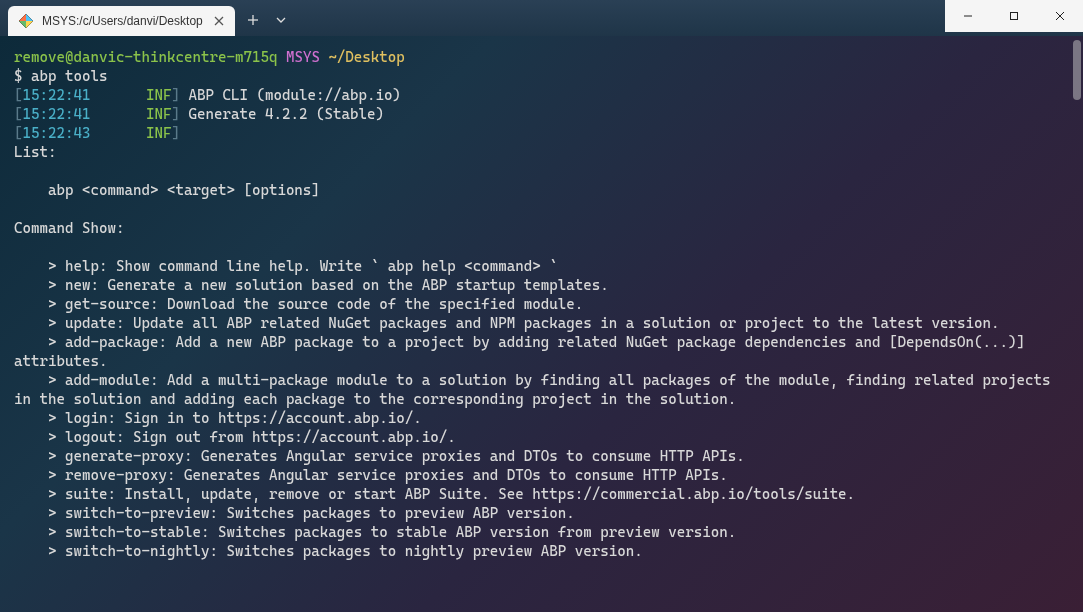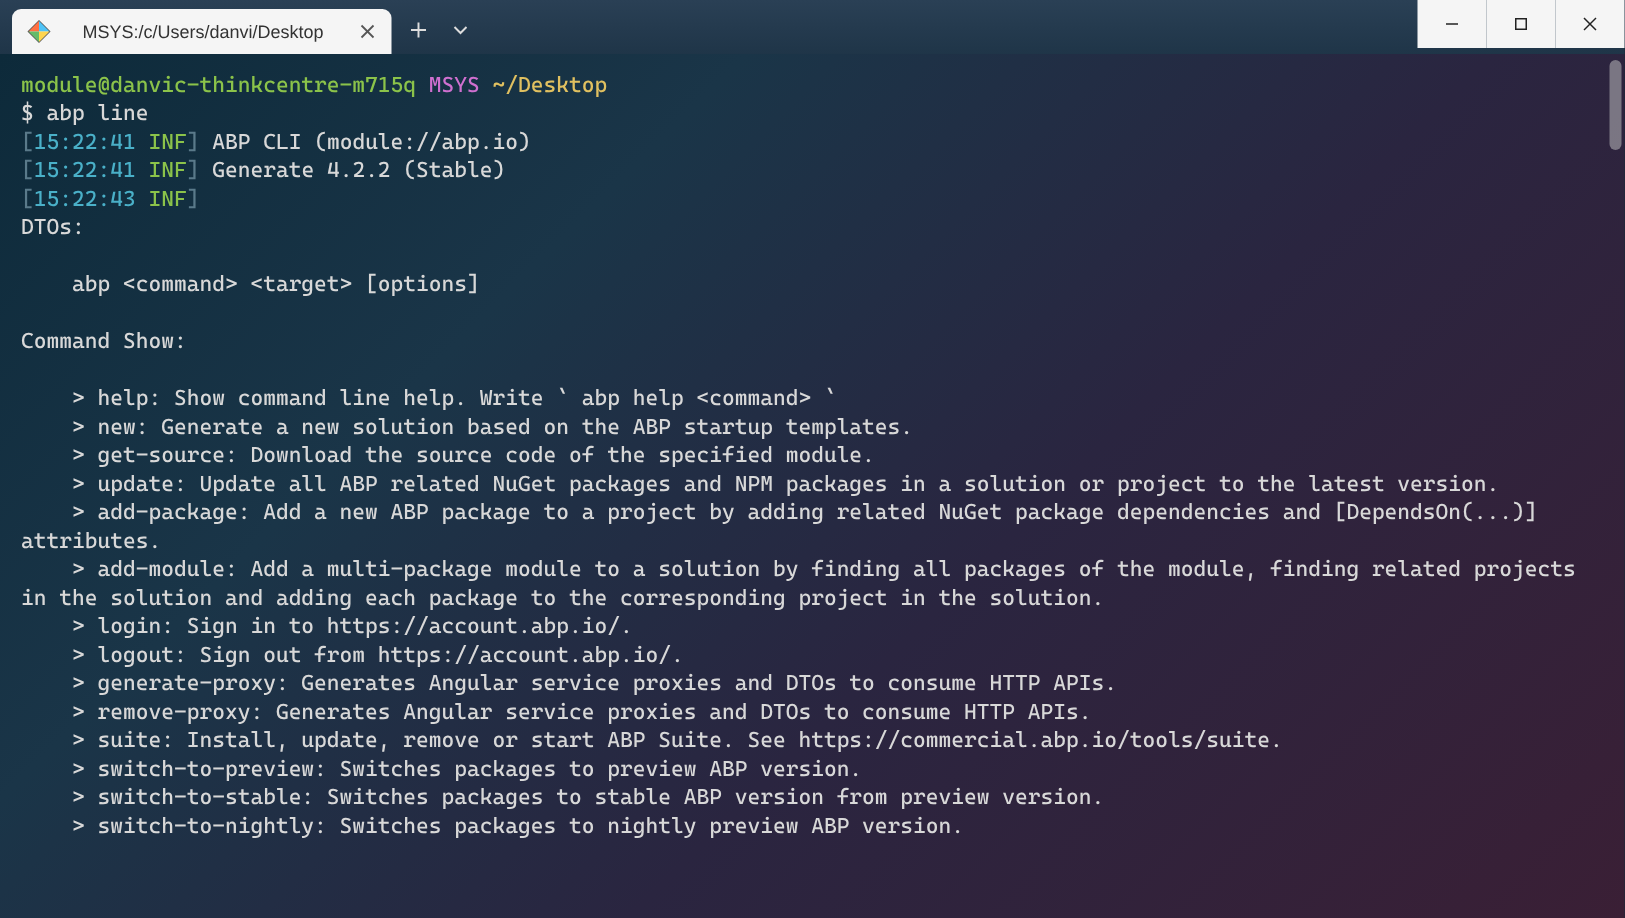--- a/index.html
+++ b/index.html
@@ -28,21 +28,21 @@
     background: #f5f5f5;
     height: 30px;
     margin-top: 6px;
     border-radius: 6px 6px 0 0;
     display: flex;
     align-items: center;
     padding: 0 8px 0 10px;
     min-width: 220px;
     font-size: 12px;
     color: #333;
-    gap: 21px;
+    gap: 8px;
   }
   .tab-icon {
     width: 16px; height: 16px;
     display: flex; align-items: center; justify-content: center;
   }
   .tab-title { flex: 1; white-space: nowrap; overflow: hidden; text-overflow: ellipsis; }
   .tab-close {
     width: 16px; height: 16px;
     display: flex; align-items: center; justify-content: center;
     font-size: 13px; color: #666;
@@ -93,21 +93,21 @@
     width: 8px;
     height: 60px;
     background: rgba(200,200,200,0.5);
     border-radius: 4px;
   }
   .c-user { color: #8bc34a; }
   .c-msys { color: #d070d0; }
   .c-path { color: #e0c060; }
   .c-bracket { color: #5a7a8a; }
   .c-time { color: #4ab0c8; }
-  .c-inf { color: #8bc34a; }
+  .c-inf { color: #8bc34a; margin-left: 47px; }
   pre { font-family: inherit; white-space: pre-wrap; word-wrap: break-word; }
 </style>
 </head>
 <body>
 
 <div class="titlebar">
   <div class="tabs-area">
     <div class="tab">
       <span class="tab-icon">
         <svg width="16" height="16" viewBox="0 0 16 16">
@@ -153,26 +153,26 @@
       <svg width="10" height="10" viewBox="0 0 10 10">
           <line x1="1" y1="1" x2="9" y2="9" stroke="#222" stroke-width="1"></line>
           <line x1="9" y1="1" x2="1" y2="9" stroke="#222" stroke-width="1"></line>
         </svg>
     </div>
   </div>
 </div>
 
 <div class="terminal">
   <div class="scrollbar"></div>
-  <pre><span class="c-user">module@danvic-thinkcentre-m715q</span> <span class="c-msys">MSYS</span> <span class="c-path">~/Desktop</span>
-<span>$</span> <span>abp line</span>
+  <pre><span class="c-user">remove@danvic-thinkcentre-m715q</span> <span class="c-msys">MSYS</span> <span class="c-path">~/Desktop</span>
+<span>$</span> <span>abp tools</span>
 <span class="c-bracket">[</span><span class="c-time">15:22:41</span> <span class="c-inf">INF</span><span class="c-bracket">]</span><span> ABP CLI (module://abp.io)</span>
 <span class="c-bracket">[</span><span class="c-time">15:22:41</span> <span class="c-inf">INF</span><span class="c-bracket">]</span><span> Generate 4.2.2 (Stable)</span>
 <span class="c-bracket">[</span><span class="c-time">15:22:43</span> <span class="c-inf">INF</span><span class="c-bracket">]</span><span></span>
-<span>DTOs:</span>
+<span>List:</span>
 
 <span>    abp &lt;command&gt; &lt;target&gt; [options]</span>
 
 <span>Command Show:</span>
 
 <span>    &gt; help: Show command line help. Write ` abp help &lt;command&gt; `</span>
 <span>    &gt; new: Generate a new solution based on the ABP startup templates.</span>
 <span>    &gt; get-source: Download the source code of the specified module.</span>
 <span>    &gt; update: Update all ABP related NuGet packages and NPM packages in a solution or project to the latest version.</span>
 <span>    &gt; add-package: Add a new ABP package to a project by adding related NuGet package dependencies and [DependsOn(...)] attributes.</span>

